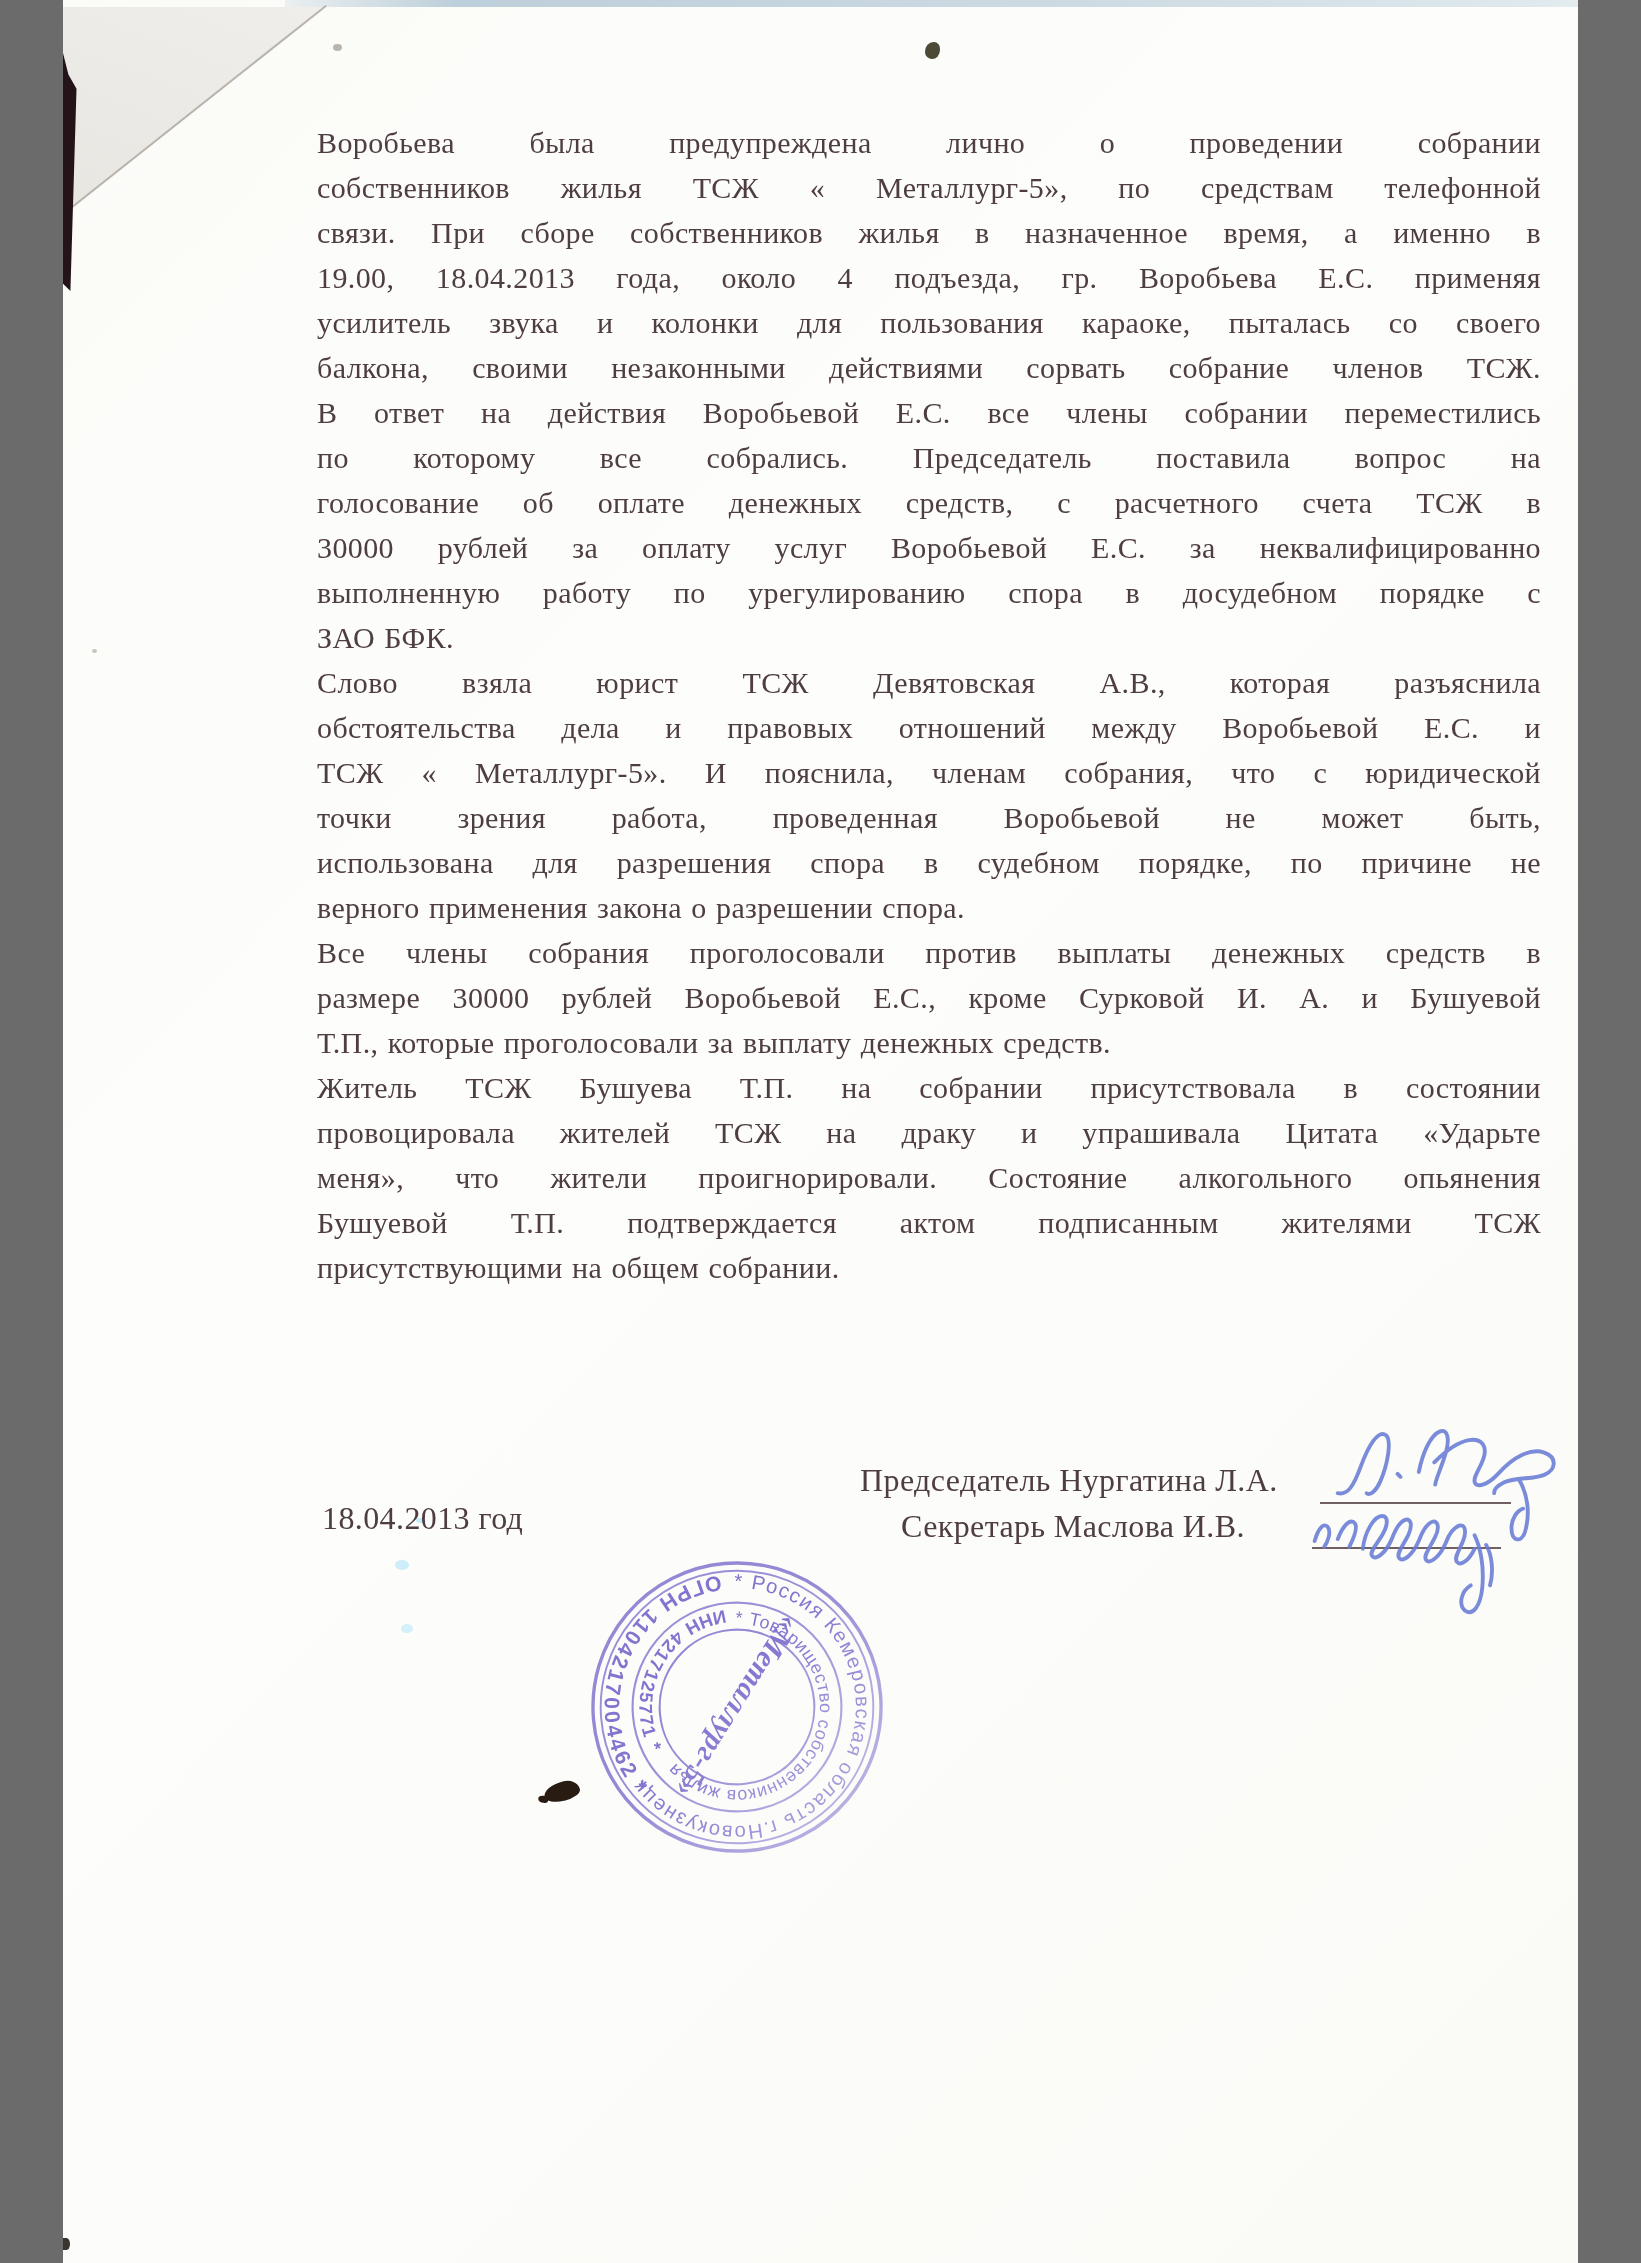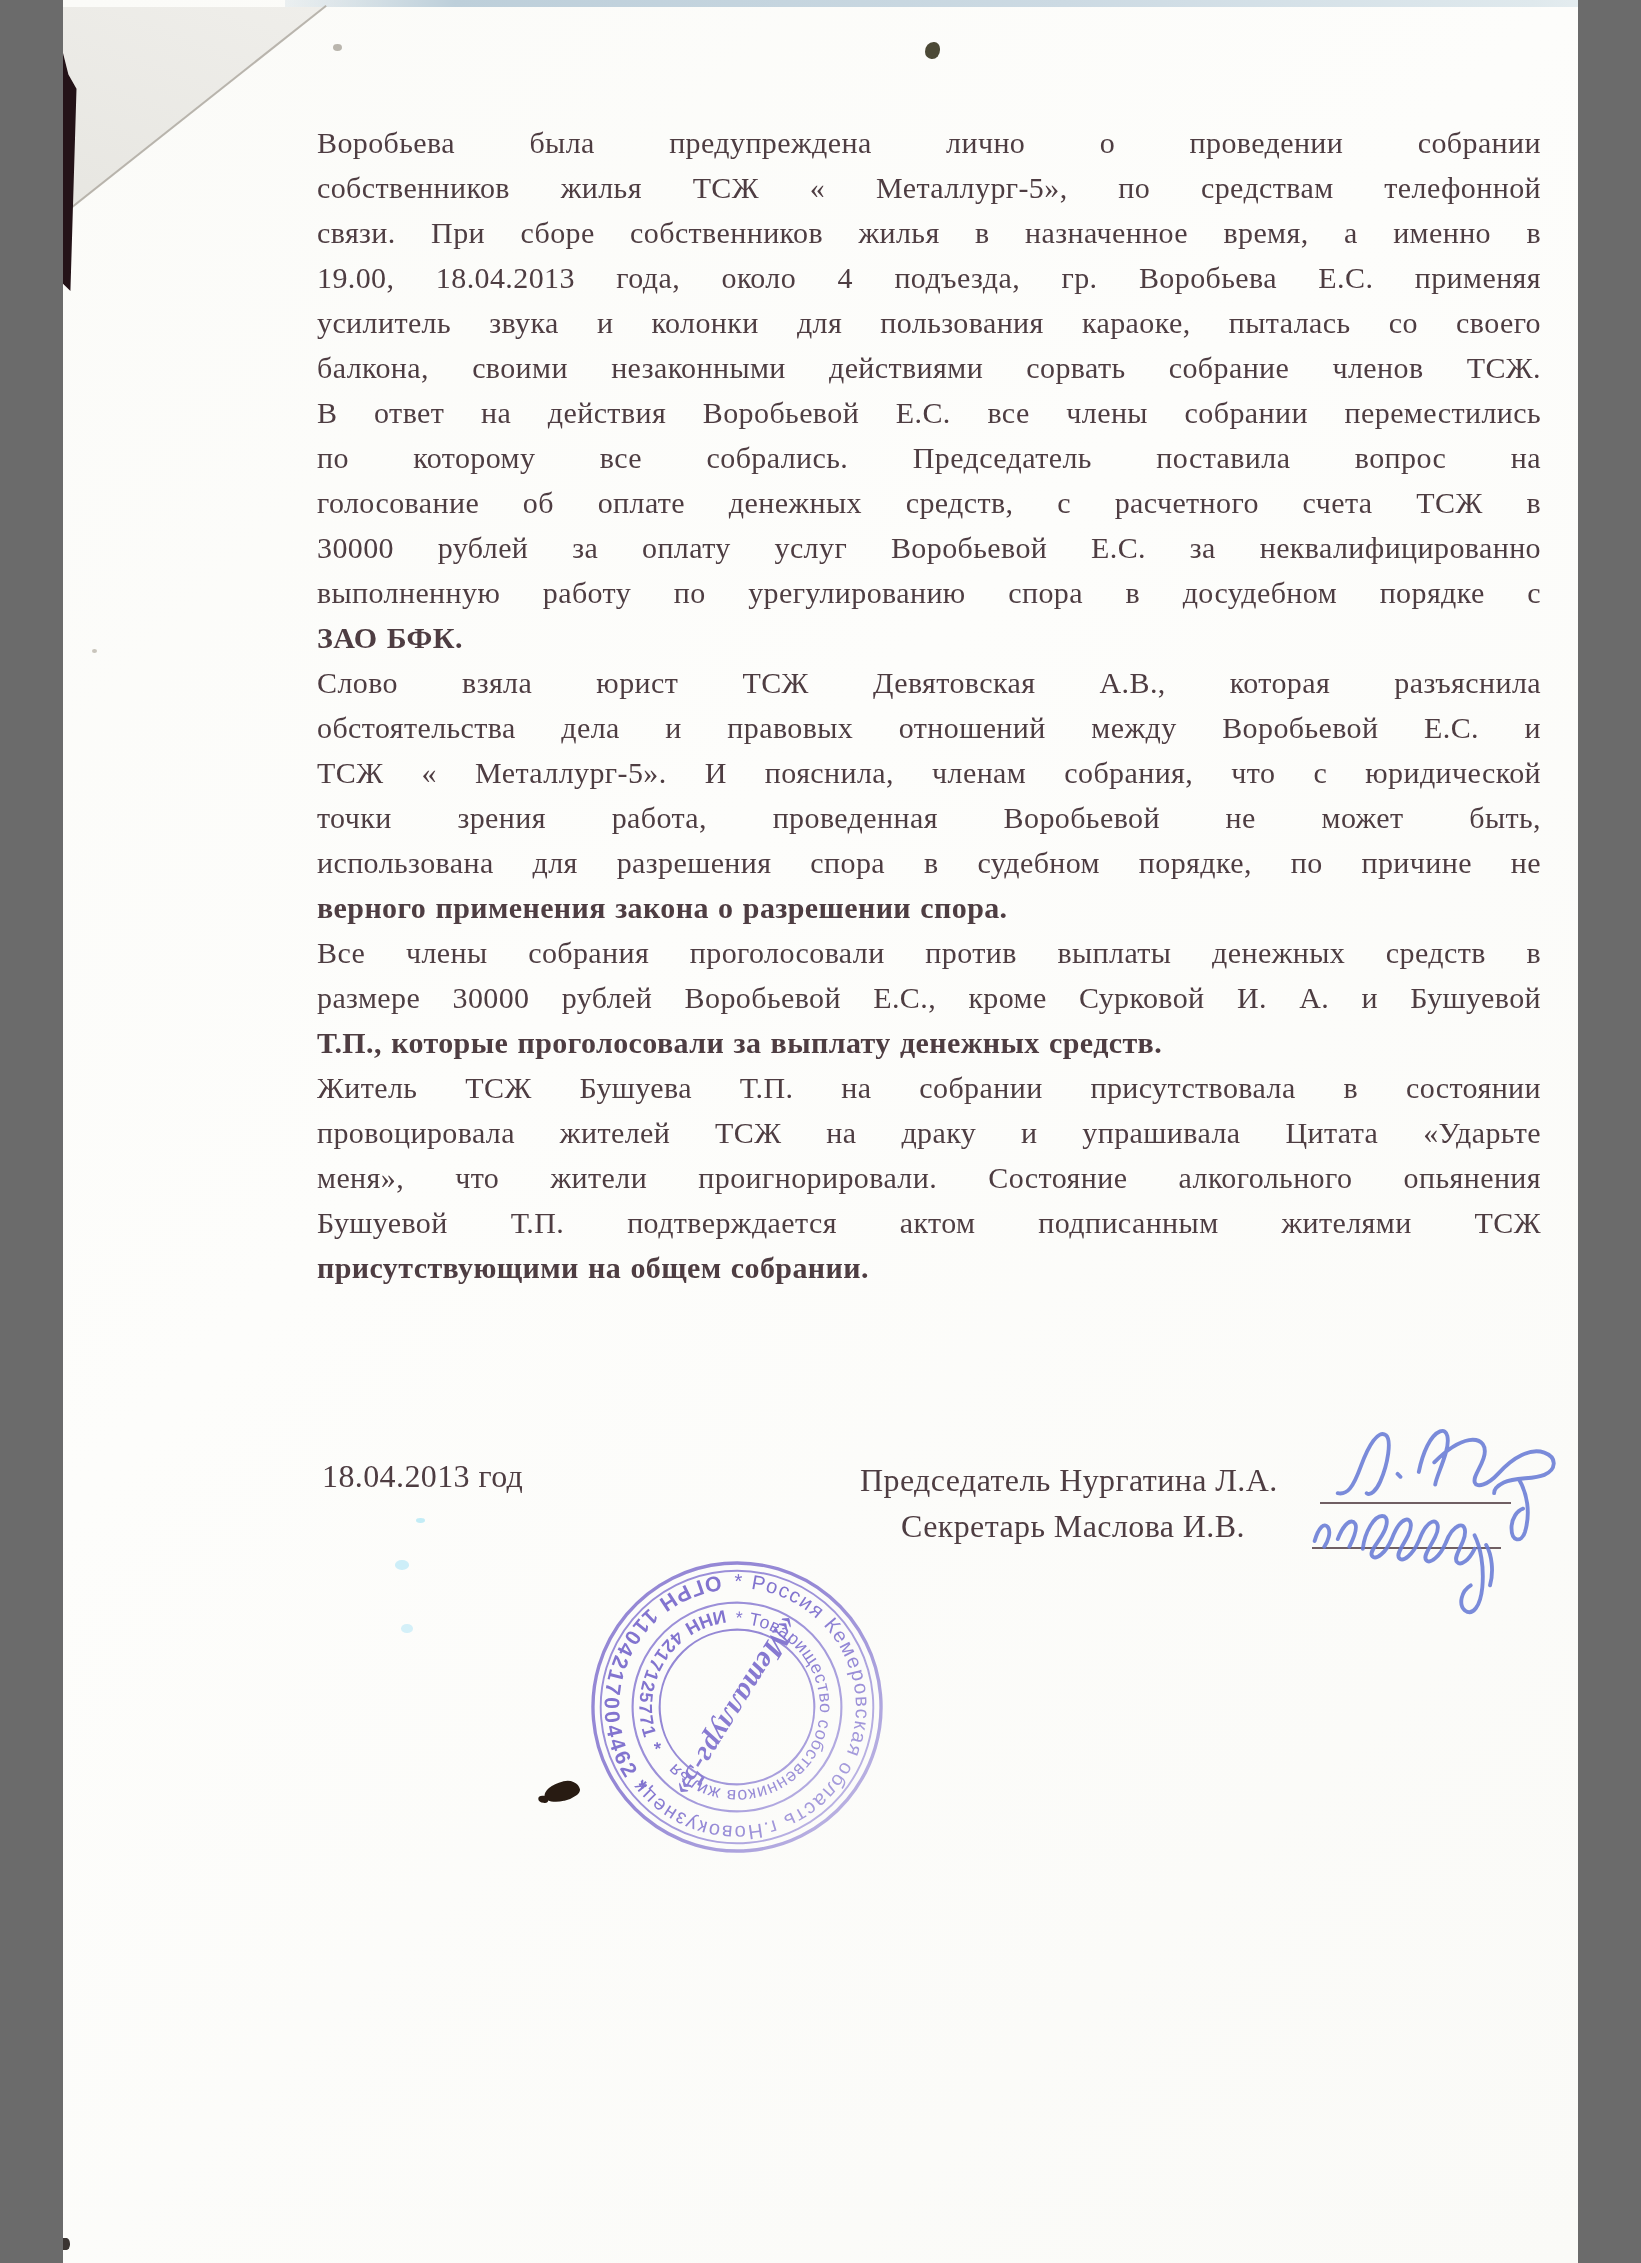--- a/index.html
+++ b/index.html
@@ -24,24 +24,24 @@
     border-radius:60% 40% 50% 50% / 55% 60% 40% 45%;transform:rotate(-14deg);}
   .blob::after{content:"";position:absolute;left:-6.8px;top:8.7px;width:9.7px;height:6.8px;background:#281b12;
     border-radius:50% 50% 40% 60%;transform:rotate(18deg);}
   
   .doc-body{
     position:absolute;left:254px;top:120px;width:1224px;
     font-size:30px;line-height:45px;color:#4e3d42;
     letter-spacing:0.4px;word-spacing:1.4px;
   }
   .doc-body .line{text-align:justify;text-align-last:justify;white-space:normal;}
-  .doc-body .line.last{text-align-last:left;font-weight:bold;}
+  .doc-body .line.last{text-align-last:left;}
   
   .sig-text{position:absolute;font-size:32px;color:#4e3d42;letter-spacing:0.4px;white-space:nowrap;}
-  .date-line{left:259px;top:1458px;text-align:center;}
+  .date-line{left:259px;top:1500px;text-align:center;}
   .sig-label-1{left:782px;top:1462px;margin-left:15px;}
   .sig-label-2{left:838px;top:1508px;}
   .underline{position:absolute;height:2.4px;background:#574349;opacity:.85;}
   .underline-1{left:1257px;top:1502px;width:191px;}
   .underline-2{left:1249px;top:1547px;width:189px;}
   .sig-svg{position:absolute;overflow:visible;}
   .sig-svg path{fill:none;stroke:#6b7ed6;stroke-width:4;stroke-linecap:round;stroke-linejoin:round;opacity:.9;}
   .sig-1{left:1267px;top:1412px;}
   .sig-2{left:1242px;top:1487px;}
   

